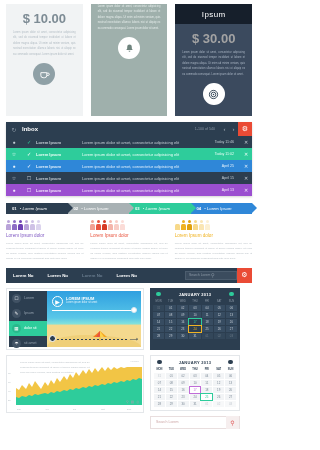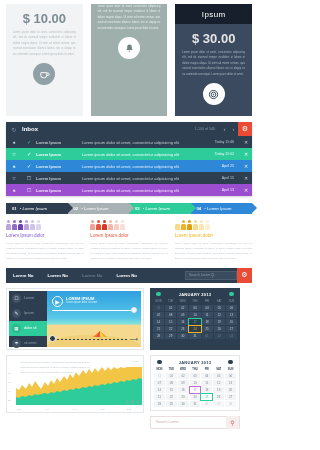--- a/index.html
+++ b/index.html
@@ -29,21 +29,21 @@
   .card.small .circ { background: #8fa0a6; }
 
   .card.medium { background: #9fb0ac; }
   .card.medium .card-head { background: #6e837d; color: #ffffff; }
   .card.medium .card-price { color: #ffffff; }
   .card.medium .card-body { color: #e5ecea; }
   .card.medium .circ { background: #ffffff; }
 
   .card.large { background: #3b4a5e; }
   .card.large .card-head { background: #161f2b; color: #ffffff; }
-  .card.large .card-price { color: #e5e5e5; }
+  .card.large .card-price { color: #a3a3a3; }
   .card.large .card-body { color: #aab6c4; }
   .card.large .circ { background: #ffffff; }
 
   
   .inbox { margin: 6px 6px 0 6px; box-shadow: 0 1px 2px rgba(0,0,0,.18); }
   .inbox-head { background: #2c3e50; height: 14px; display: flex; align-items: center; }
   .ih-icon { width: 16px; display: flex; align-items: center; justify-content: center; color: #8a97a5; font-size: 6px; }
   .ih-title { color: #fff; font-size: 6px; font-weight: bold; flex: 1; }
   .ih-count { color: #8a97a5; font-size: 3.6px; margin-right: 5px; }
   .ih-arrow { color: #aab4bf; font-size: 6px; width: 9px; text-align: center; }

